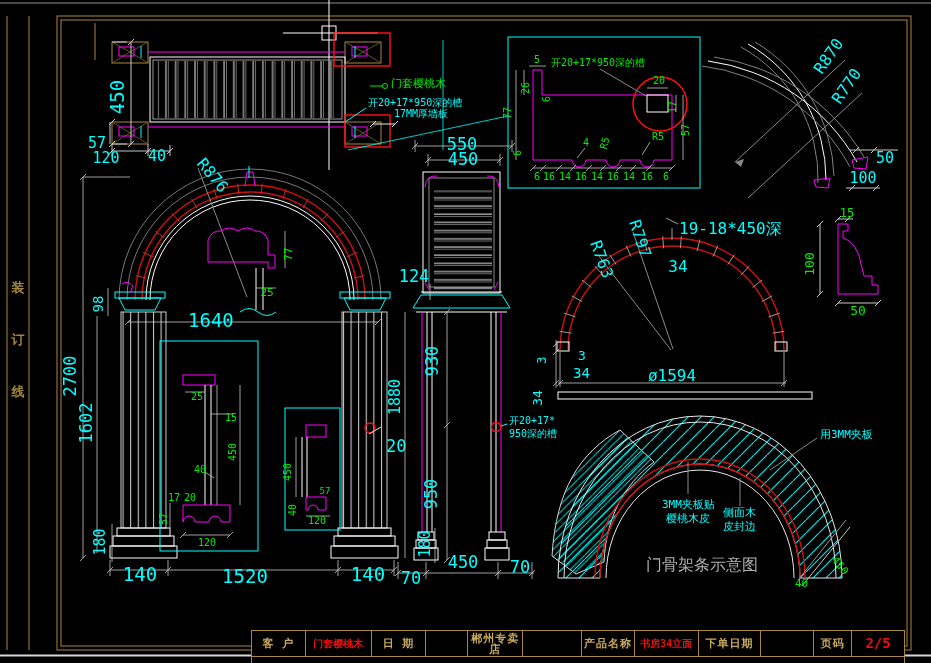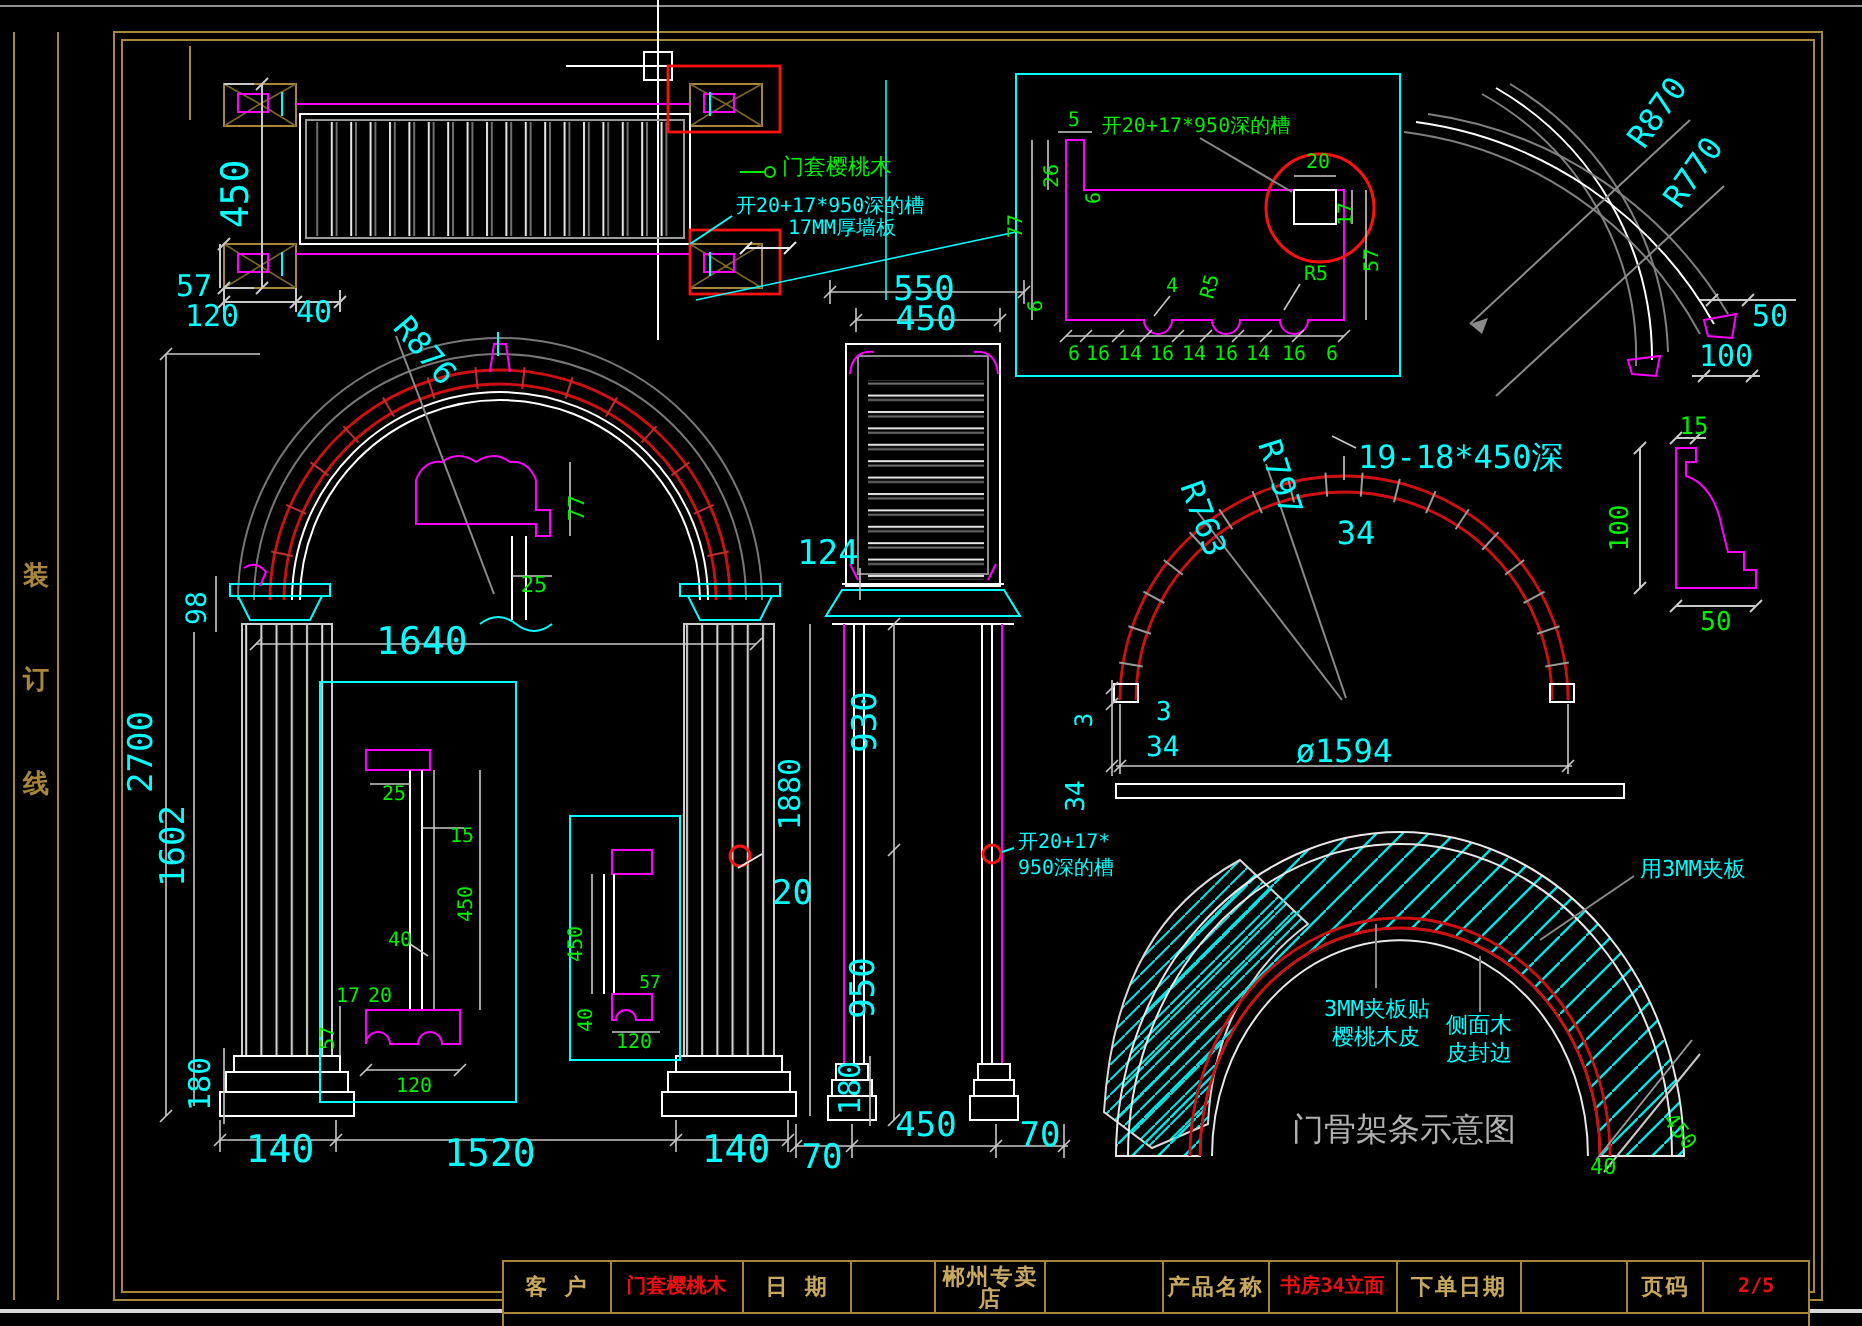--- a/index.html
+++ b/index.html
@@ -9,21 +9,21 @@
   .tb{position:absolute;left:251px;top:630px;width:654px;height:53px;border:1px solid #a8863c;
       box-sizing:border-box;background:#000;}
   .tb-row{display:flex;height:26px;}
   .tb-row.r2{height:25px;}
   .tb-cell{box-sizing:border-box;border-right:1px solid #a8863c;display:flex;align-items:center;
            justify-content:center;text-align:center;overflow:hidden;line-height:11px;}
   .tb-row.r1 .tb-cell{border-bottom:1px solid #a8863c;}
   .tb-cell:last-child{border-right:none;}
   .lab{color:#c8a85c;font-size:11px;font-weight:bold;letter-spacing:1px;}
   .val{color:#e81010;font-size:10px;font-weight:bold;}
-  .val.big{font-size:10px;}
+  .val.big{font-size:14px;}
 </style>
 </head>
 <body>
 <div class="stage">
 
 <svg width="931" height="663" viewBox="0 0 931 663" style="position:absolute;left:0;top:0;">
   <defs>
     <pattern id="patV" width="9.7" height="12" patternUnits="userSpaceOnUse">
       <line x1="1" y1="0" x2="1" y2="12" stroke="#e8e8e8" stroke-width="1"></line>
       <line x1="3.4" y1="0" x2="3.4" y2="12" stroke="#6f6f6f" stroke-width="1"></line>

